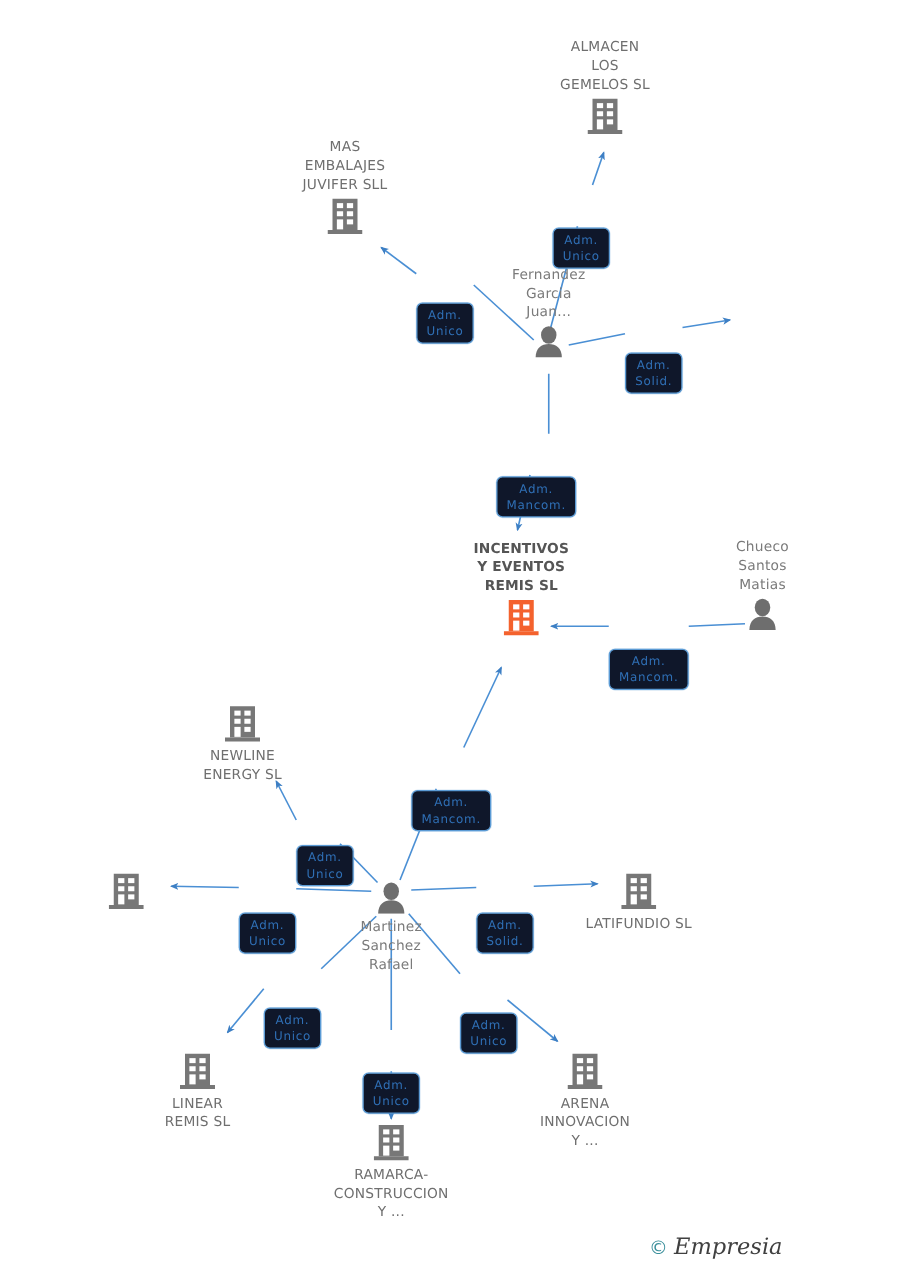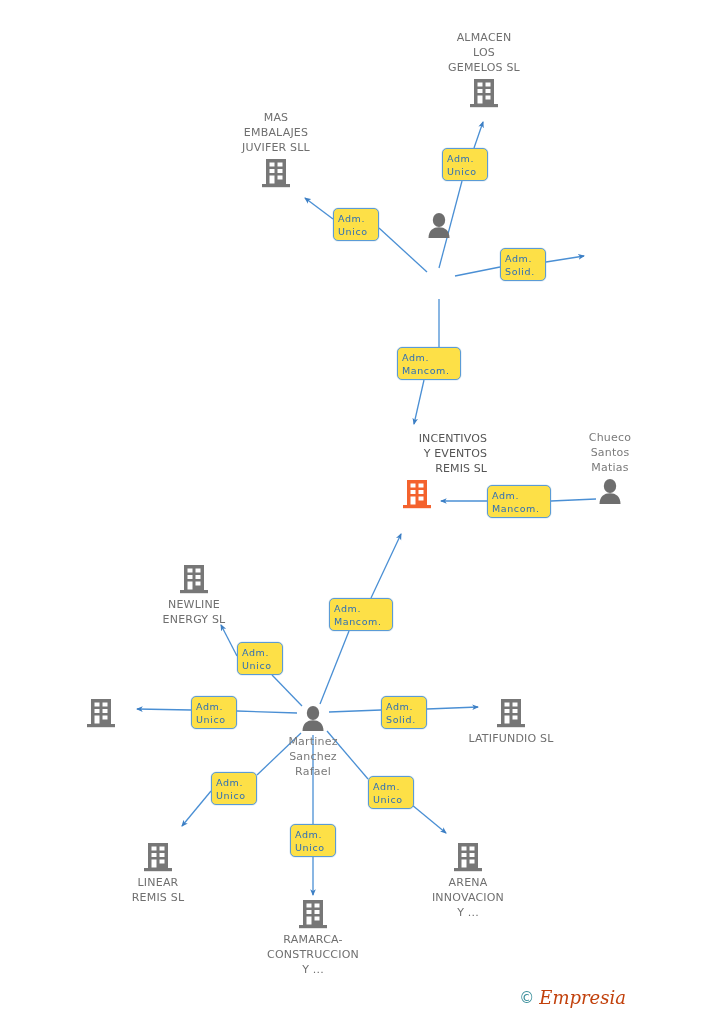--- a/index.html
+++ b/index.html
@@ -42,63 +42,63 @@
     font-size: 11px;
     line-height: 15px;
     color: #6b6b6b;
     letter-spacing: 0.2px;
     white-space: pre-line;
   }
   .node.company .label { color: #6f6f6f; }
   .node.person  .label { color: #7a7a7a; }
   .node.focus .label {
     color: #555555;
-    font-weight: normal;
+    font-weight: bold;
     letter-spacing: 0.1px;
-    text-align: right;
   }
   
   .node.above .label { margin-bottom: 3px; }
   .node.below .label { margin-top: 3px; }
 
   .reltag {
     position: absolute;
     box-sizing: border-box;
-    background: #fde047;
+    background: #0f172a;
     border: 1.4px solid #5b9bd5;
     border-radius: 5px;
     color: #2f6fb5;
     font-size: 9.5px;
     line-height: 13px;
-    text-align: left;
+    text-align: center;
     padding: 3px 4px 4px 4px;
     white-space: pre-line;
     letter-spacing: 0.6px;
     z-index: 5;
     box-shadow: 0 0 0 0.5px rgba(91,155,213,0.25);
+    margin-top: 34px;
   }
   #watermark {
     position: absolute;
     right: 10px;
     bottom: 8px;
     z-index: 8;
     display: flex;
     align-items: center;
     gap: 5px;
   }
   #watermark .copy {
     font-size: 15px;
     color: #3a8f9b;
     line-height: 1;
   }
   #watermark .brand {
     font-family: "DejaVu Serif", "Liberation Serif", serif;
     font-style: italic;
     font-size: 18px;
-    color: #c2410c;
+    color: #404040;
     line-height: 1;
   }
 </style>
 </head>
 <body>
 
 <div id="canvas">
 
   <svg id="edge-layer" viewBox="0 0 728 1015">
     <defs>
@@ -177,20 +177,23 @@
         <rect x="7.5" y="11" width="5" height="4" fill="#ffffff"></rect>
         <rect x="15.5" y="11" width="5" height="4" fill="#ffffff"></rect>
         <rect x="7.5" y="17.5" width="5" height="8" fill="#ffffff"></rect>
         <rect x="15.5" y="17.5" width="5" height="4" fill="#ffffff"></rect>
       </svg>
     </span>
   </div>
 
 
   <div class="node person above" style="left:439px; top:212px;">
+    <span class="label">Fernandez
+Garcia
+Juan...</span>
     <span class="glyph">
       <svg width="28" height="26" viewBox="0 0 28 26" aria-hidden="true">
         <ellipse cx="14" cy="8" rx="6.2" ry="7" fill="#6e6e6e"></ellipse>
         <path d="M 3.5 26 C 3.5 18.4 8.2 15.2 14 15.2 C 19.8 15.2 24.5 18.4 24.5 26 Z" fill="#6e6e6e"></path>
       </svg>
     </span>
   </div>
 
   <div class="node company above focus" style="left:417px; top:431px;">
     <span class="label">INCENTIVOS

